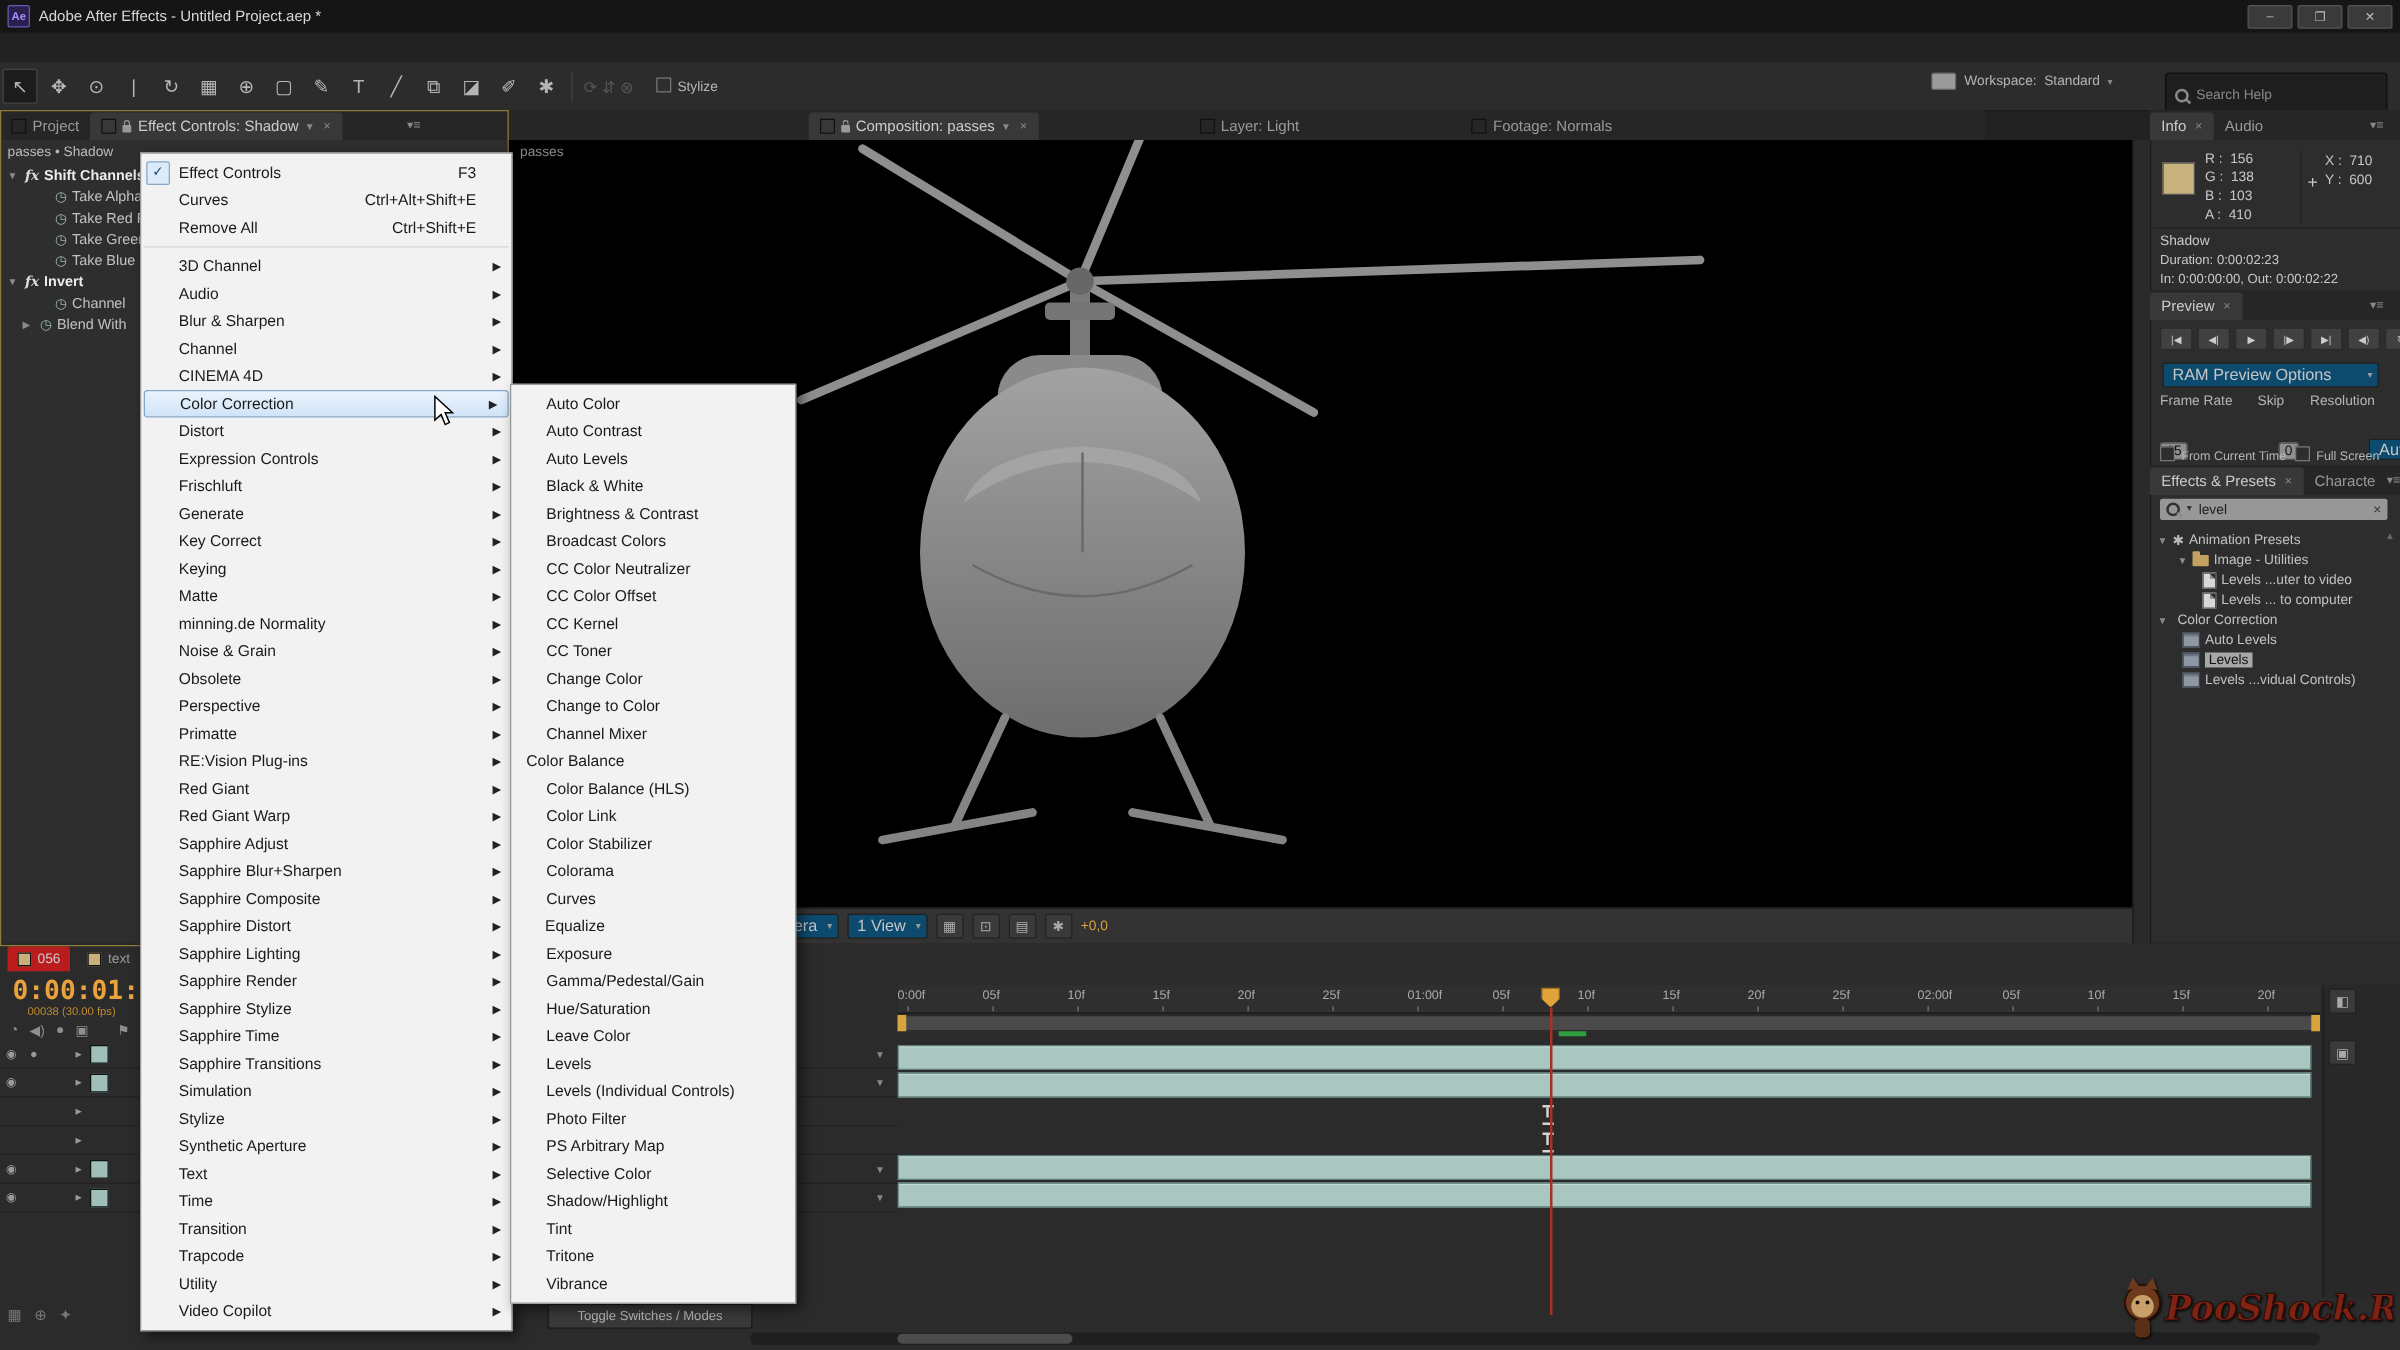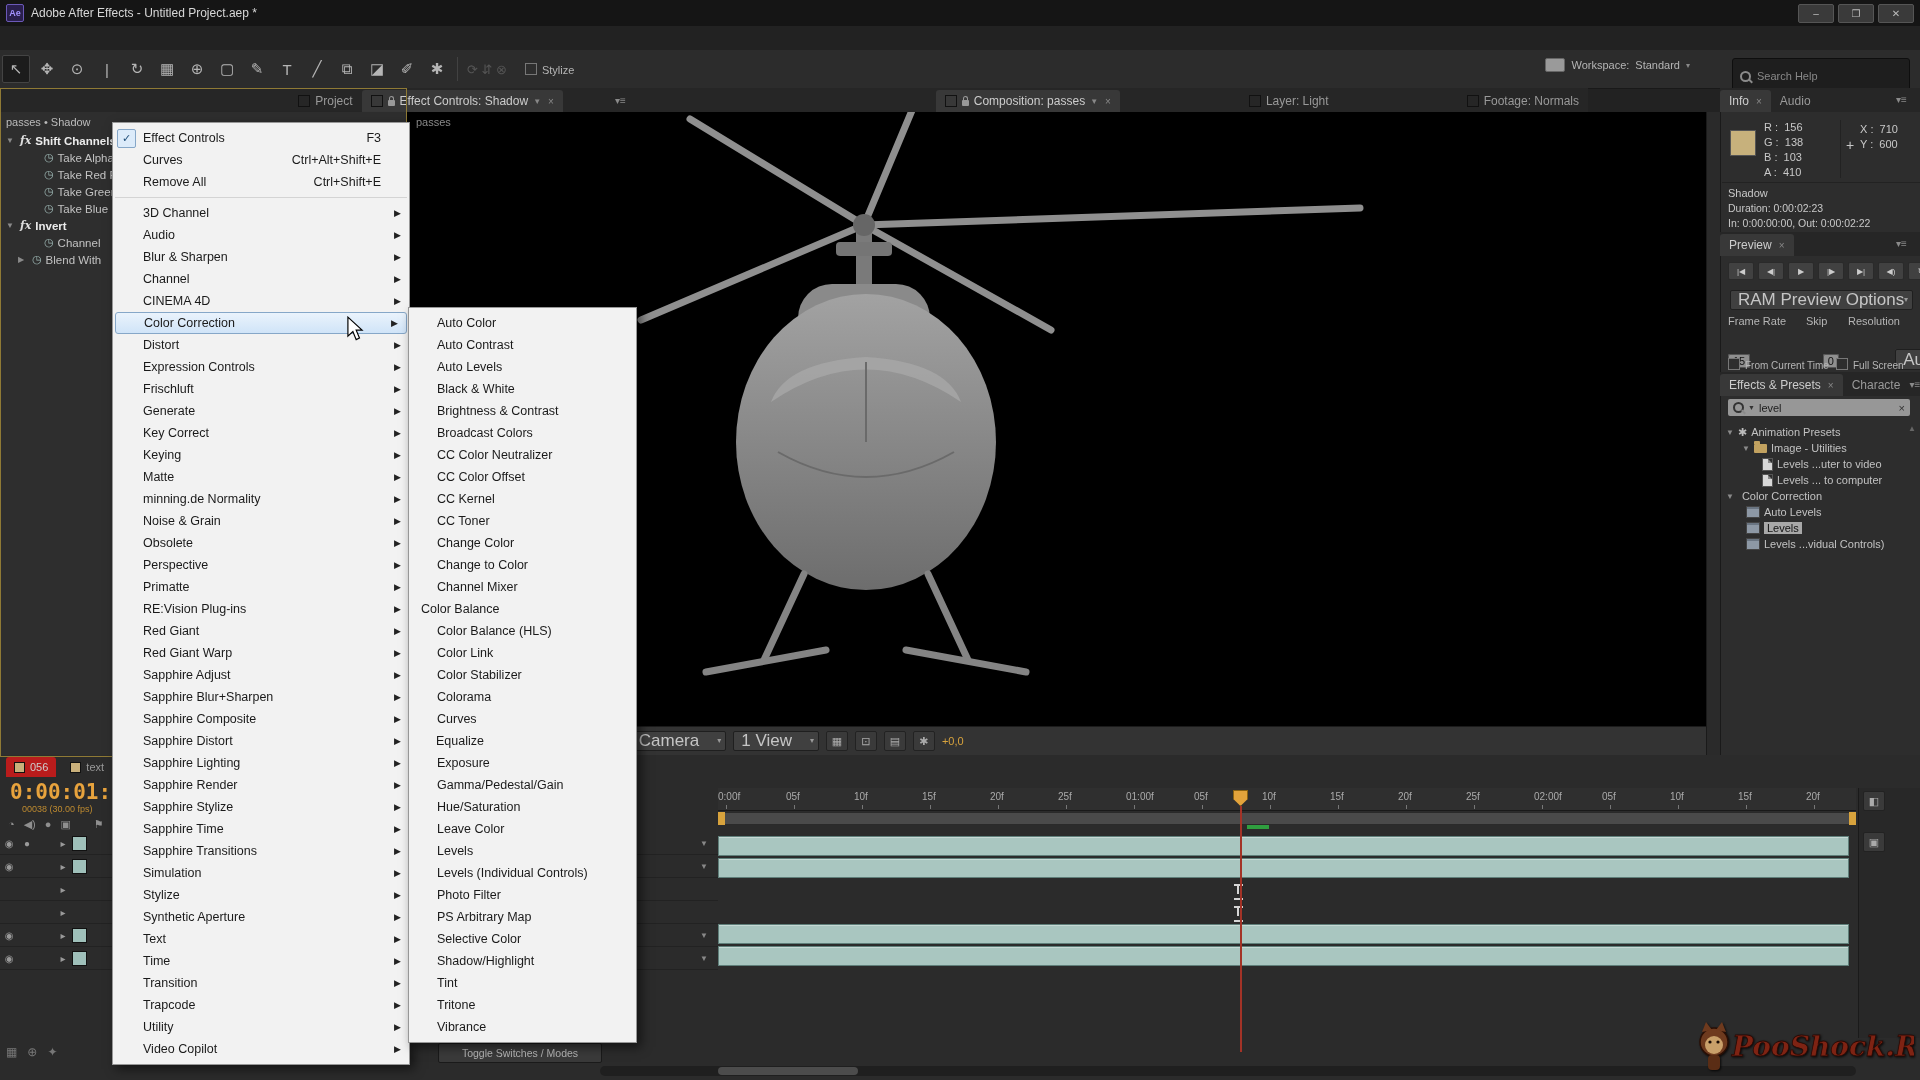--- a/index.html
+++ b/index.html
@@ -20,21 +20,21 @@
   .tsep{width:1px;height:24px;background:#424242;margin:0 5px;}
   .faded{color:#555;font-size:13px;margin:0 4px;}
   .chkbox{display:inline-block;width:10px;height:10px;border:1px solid #777;background:#2e2e2e;margin-right:5px;vertical-align:-1px;}
   .tb-label{color:#b5b5b5;font-size:11px;}
   .searchbox{position:absolute;right:10px;top:8px;width:178px;height:36px;background:#1e1e1e;border:1px solid #0e0e0e;border-radius:3px;color:#888;font-size:11px;display:flex;align-items:center;gap:6px;padding-left:7px;box-sizing:border-box;}
   .mag{width:7px;height:7px;border:2px solid #8a8a8a;border-radius:50%;position:relative;display:inline-block;}
   .mag::after{content:"";position:absolute;width:5px;height:2px;background:#8a8a8a;transform:rotate(45deg);right:-4px;bottom:-2px;}
   .wsarea{position:absolute;right:230px;top:8px;display:flex;align-items:center;gap:6px;color:#b5b5b5;font-size:11px;}
   .wsicon{width:18px;height:12px;background:#9a9a9a;border:1px solid #666;border-radius:2px;}
   
-  .tabsrow{left:0;top:88px;width:1588px;height:24px;background:#262626;display:flex;align-items:flex-end;justify-content:flex-end;}
+  .tabsrow{left:0;top:88px;width:1588px;height:24px;background:#262626;display:flex;align-items:flex-end;}
   .ptab{display:inline-flex;align-items:center;gap:5px;height:22px;padding:0 9px;color:#999;font-size:12px;white-space:nowrap;}
   .ptab.active{background:#383838;color:#ccc;border-radius:3px 3px 0 0;}
   .swatch{width:10px;height:10px;border:1px solid #111;display:inline-block;}
   .mini-lock{width:7px;height:6px;background:#999;border-radius:1px;position:relative;display:inline-block;margin-top:3px;}
   .mini-lock::before{content:"";position:absolute;top:-4px;left:1px;width:3px;height:3px;border:1px solid #999;border-bottom:none;border-radius:3px 3px 0 0;}
   .tab-x{color:#888;font-size:10px;margin-left:2px;}
   .tab-dd{color:#888;font-size:8px;}
   .pmenu{color:#8a8a8a;font-size:10px;}
   
   .left-panel{left:0;top:112px;width:406px;height:643px;background:#2e2e2e;}
@@ -45,21 +45,21 @@
   .fxrow .twirl{color:#8a8a8a;font-size:8px;width:10px;}
   .fxrow .fxbadge{font-family:"DejaVu Serif",serif;font-style:italic;color:#ddd;font-size:11px;}
   .fxrow .sw{color:#9ab3b0;font-size:11px;}
   .fxrow.bold{color:#ececec;font-weight:bold;}
   .fxrow.indent{padding-left:30px;}
   .fxrow.indent2{padding-left:18px;}
   
   .viewport{left:406px;top:112px;width:1300px;height:614px;background:#000;overflow:hidden;}
   .viewer-label{left:416px;top:116px;color:#8a8a8a;font-size:11px;}
   .compbar{left:406px;top:726px;width:1300px;height:29px;background:#333;border-top:1px solid #1b1b1b;display:flex;align-items:center;gap:7px;padding-left:8px;box-sizing:border-box;}
-  .dd{height:18px;background:#404040;border:1px solid #1f1f1f;border-radius:2px;color:#c5c5c5;font-size:17px;line-height:17px;padding:0 26px 0 7px;position:relative;white-space:nowrap;}
+  .dd{height:18px;background:#0c4a6e;border:1px solid #1f1f1f;border-radius:2px;color:#c5c5c5;font-size:13px;line-height:17px;padding:0 16px 0 7px;position:relative;white-space:nowrap;}
   .dd::after{content:"▾";position:absolute;right:4px;top:0;font-size:8px;color:#999;}
   .cbtn{width:20px;height:18px;background:#3a3a3a;border:1px solid #222;border-radius:2px;color:#aaa;font-size:11px;display:flex;align-items:center;justify-content:center;}
   .rgbdots{display:flex;gap:1px;}
   .rgbdots span{width:6px;height:6px;border-radius:50%;}
   .exposure{color:#d8a33d;font-size:11px;}
   .right-strip{left:1706px;top:112px;width:14px;height:643px;background:#2a2a2a;border-left:1px solid #1a1a1a;}
   
   .rcol{left:1720px;top:88px;width:200px;height:667px;background:#2d2d2d;border-left:1px solid #1a1a1a;}
   .phead{position:absolute;width:200px;height:24px;background:#262626;display:flex;align-items:flex-end;}
   .kv{color:#c8c8c8;font-size:11px;line-height:15px;white-space:pre;}

